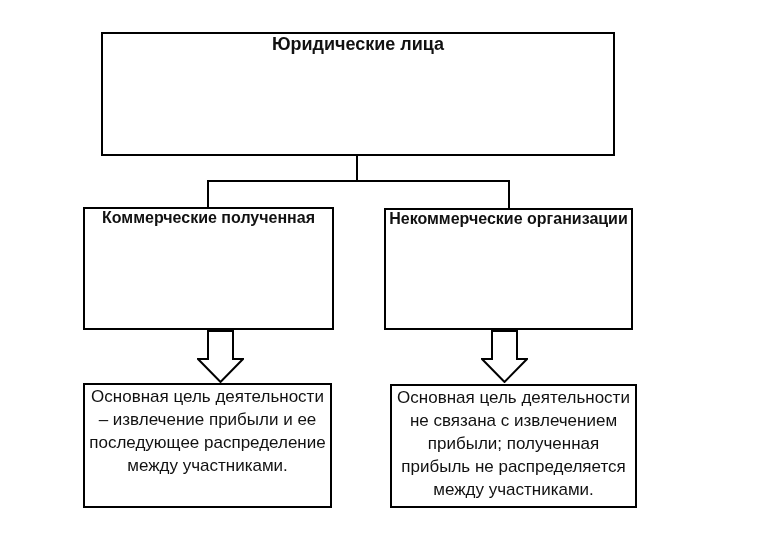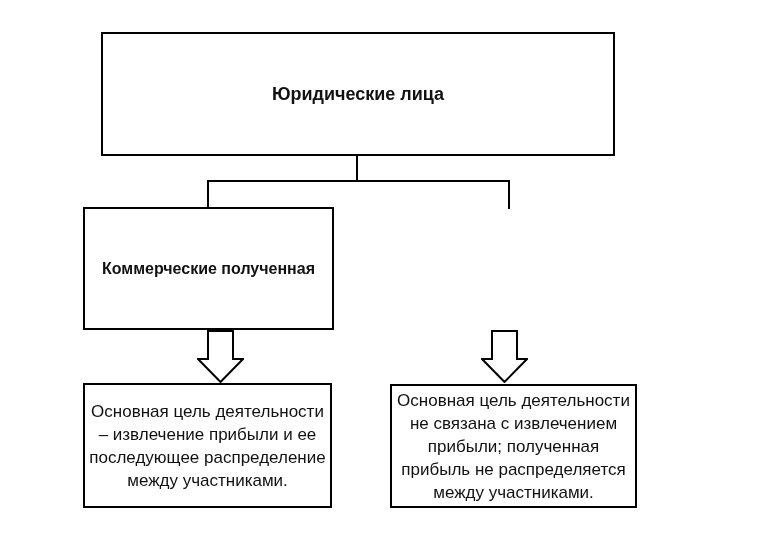--- a/index.html
+++ b/index.html
@@ -15,21 +15,20 @@
     background: #ffffff;
     overflow: hidden;
     color: #111111;
   }
   .box {
     position: absolute;
     background: #ffffff;
     border: 2px solid #000000;
     box-sizing: border-box;
     display: flex;
-    align-items: center;
     justify-content: center;
     text-align: center;
   }
   .root-box {
     left: 101px; top: 32px; width: 514px; height: 124px;
     font-weight: bold; font-size: 18px;
   }
   .branch-box {
     font-weight: bold; font-size: 16px;
   }
@@ -69,20 +68,23 @@
   </div>
 
   <div class="line stub"></div>
   <div class="line hline"></div>
   <div class="line drop-left"></div>
   <div class="line drop-right"></div>
 
   <div class="box branch-box left">
     <span>Коммерческие полученная</span>
   </div>
+  <div class="box branch-box right">
+    <span>Некоммерческие организации</span>
+  </div>
 
   <svg class="block-arrow left" viewBox="0 0 47 53">
     <polygon points="11,1 36,1 36,29 46,29 23.5,52 1,29 11,29" fill="#ffffff" stroke="#000000" stroke-width="2" stroke-linejoin="miter"></polygon>
   </svg>
   <svg class="block-arrow right" viewBox="0 0 47 53">
     <polygon points="11,1 36,1 36,29 46,29 23.5,52 1,29 11,29" fill="#ffffff" stroke="#000000" stroke-width="2" stroke-linejoin="miter"></polygon>
   </svg>
 
   <div class="box desc-box left">
     <span>Основная цель деятельности

